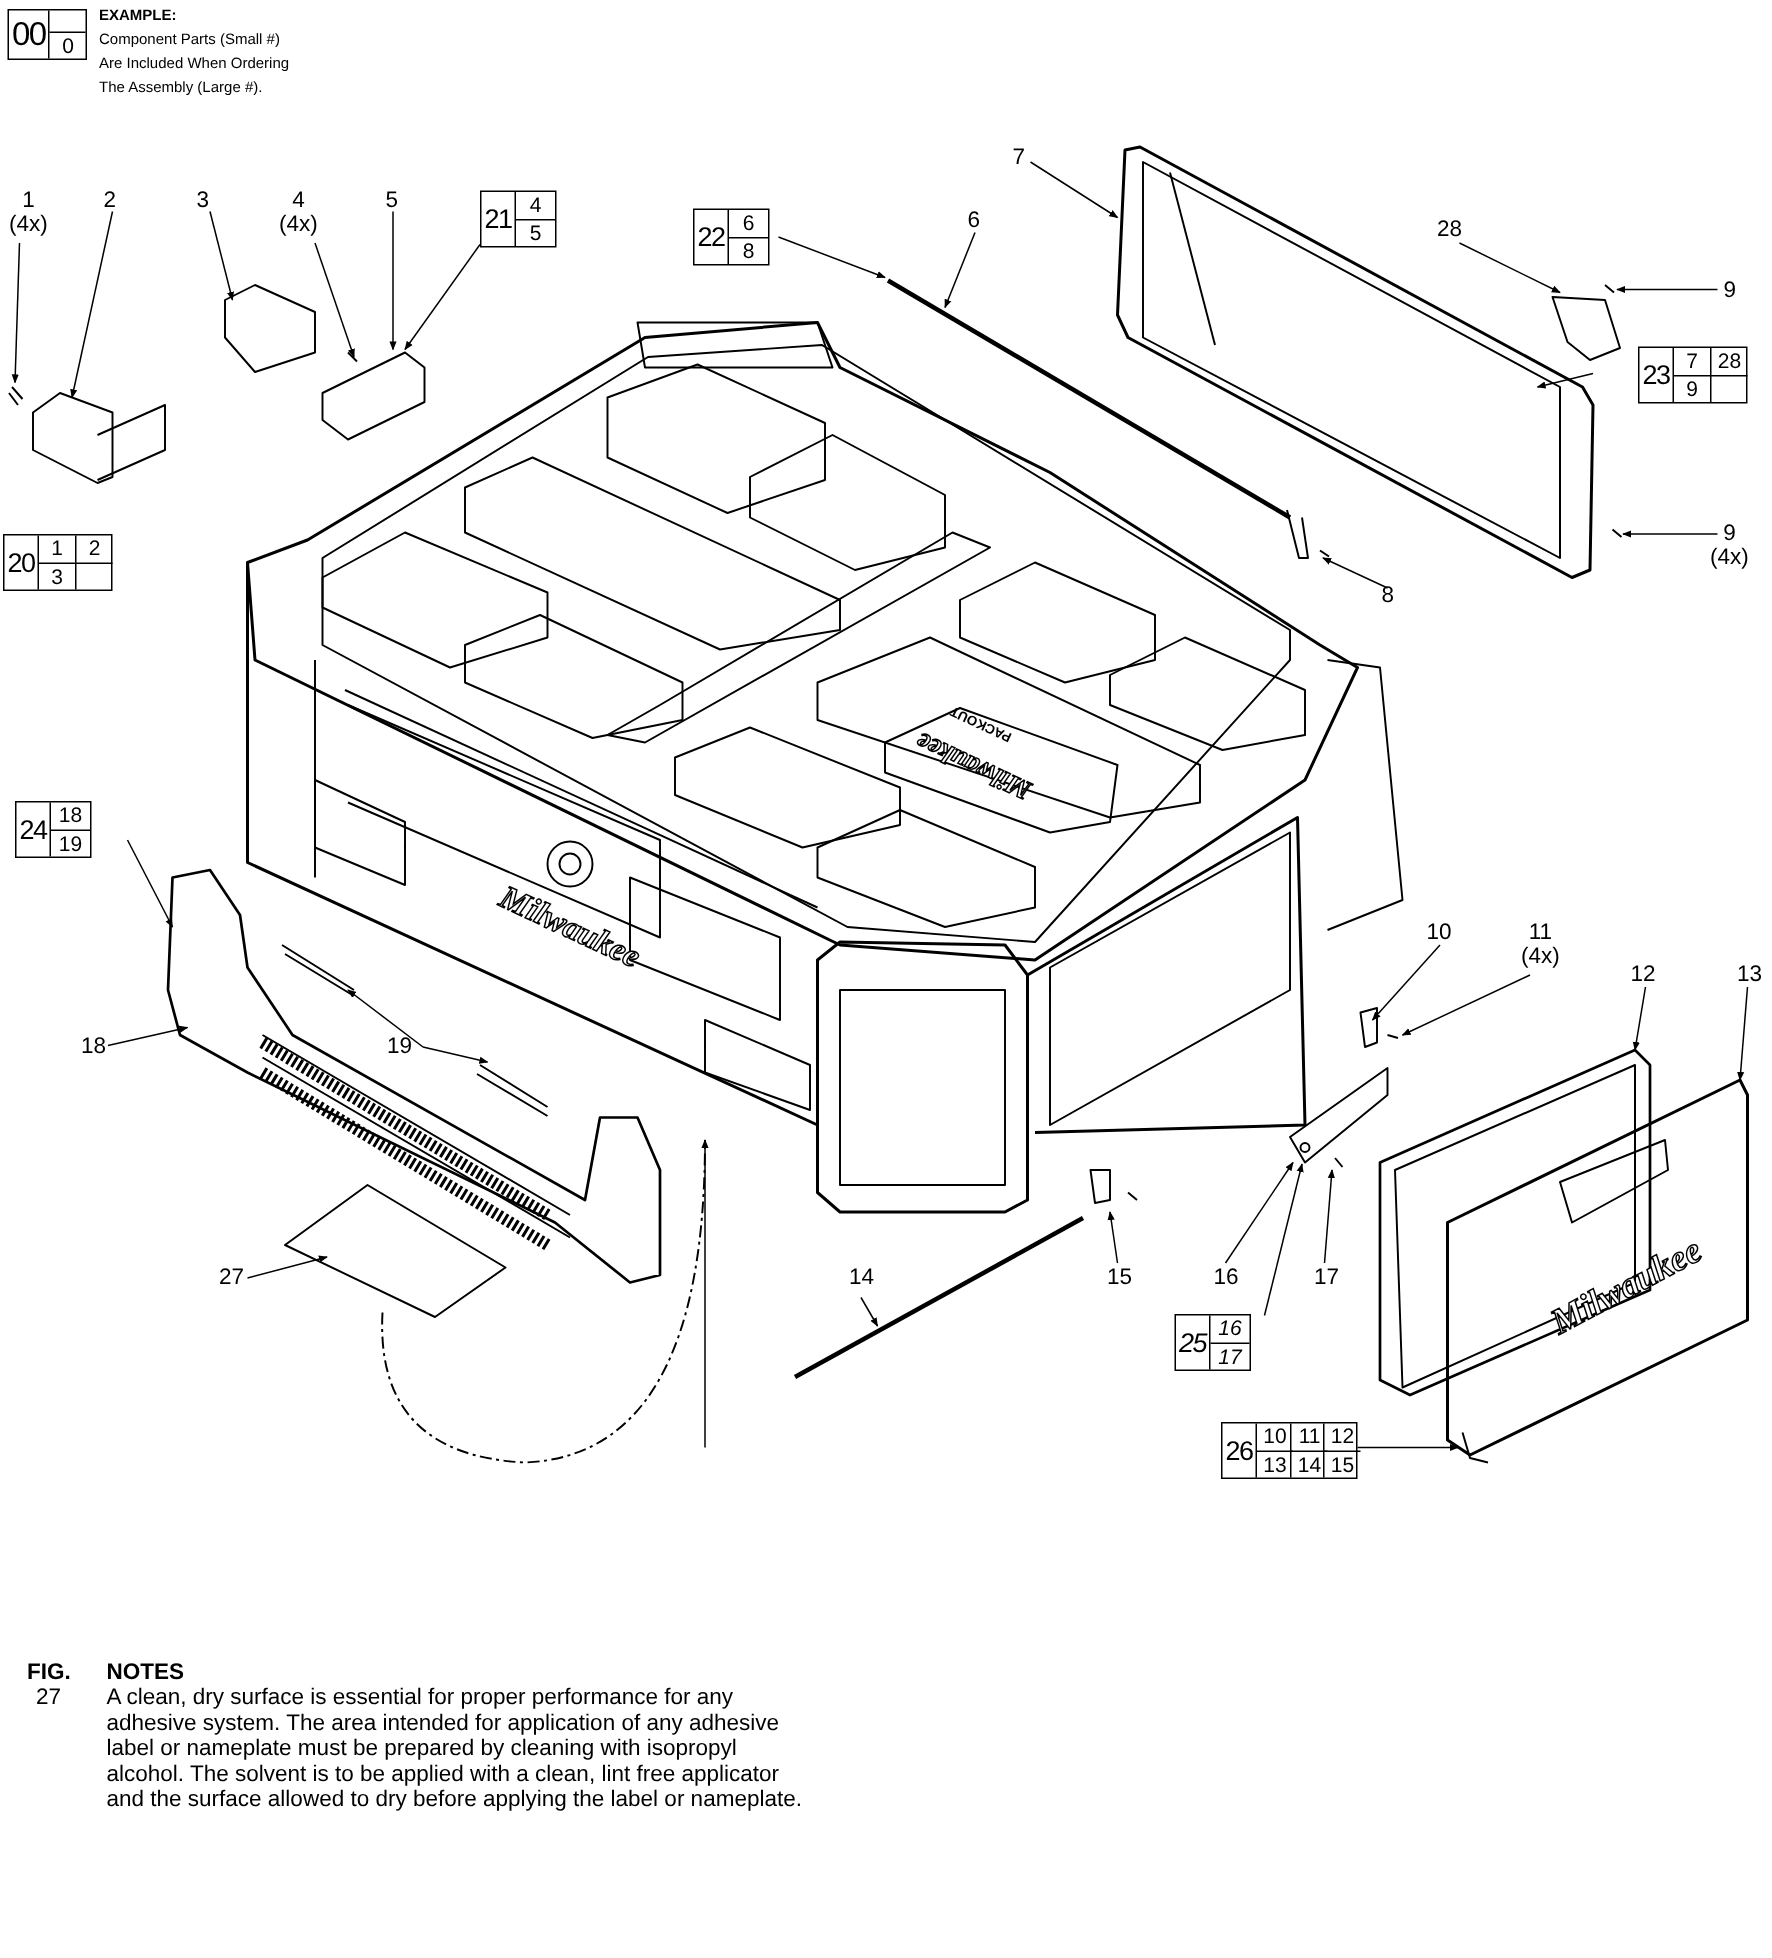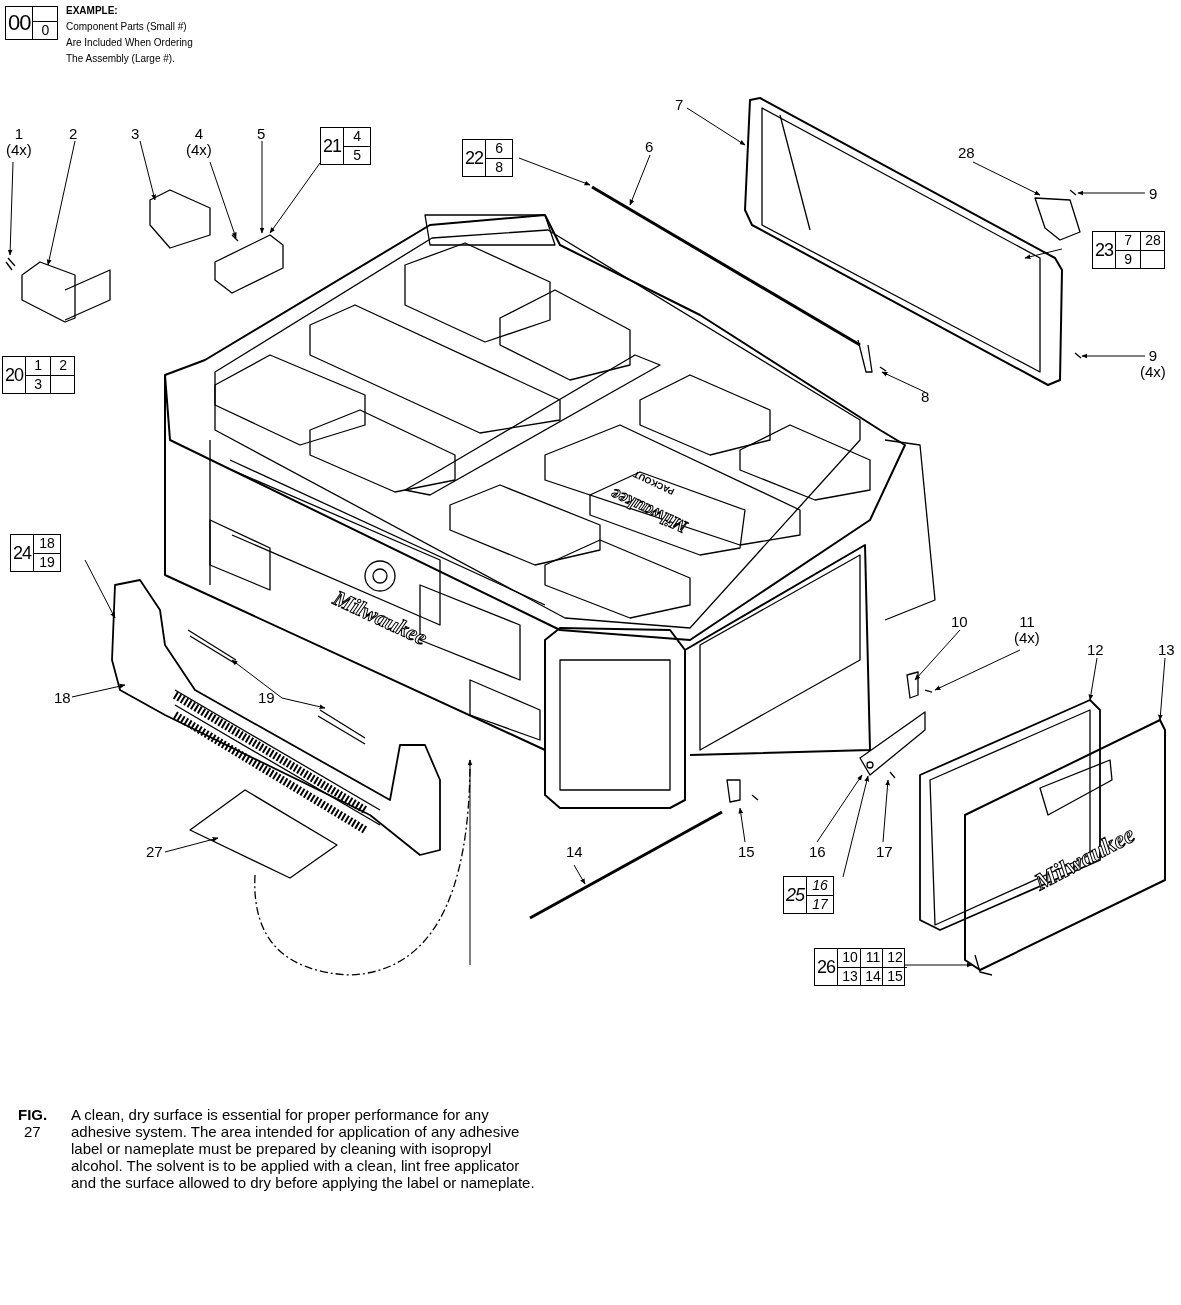--- a/index.html
+++ b/index.html
@@ -272,15 +272,16 @@
 <div class="abs" style="left:608px;top:500px;transform:rotate(205deg);font-family:'Liberation Serif',serif;font-style:italic;font-weight:bold;font-size:18px;color:#fff;-webkit-text-stroke:1px #000;">Milwaukee</div>
 <div class="abs" style="left:632px;top:478px;transform:rotate(205deg);font-size:9px;font-weight:bold;">PACKOUT</div>
 <div class="abs" style="left:1030px;top:845px;transform:rotate(-28deg);font-family:'Liberation Serif',serif;font-style:italic;font-weight:bold;font-size:24px;color:#fff;-webkit-text-stroke:1px #000;">Milwaukee</div>
 
 <div id="notes" class="abs">
   <div class="notes-fig">
     <div class="hdr">FIG.</div>
     <div style="padding-left:6px;">27</div>
   </div>
   <div class="notes-body">
+    <div class="hdr">NOTES</div>
     <div>A clean, dry surface is essential for proper performance for any adhesive system. The area intended for application of any adhesive label or nameplate must be prepared by cleaning with isopropyl alcohol. The solvent is to be applied with a clean, lint free applicator and the surface allowed to dry before applying the label or nameplate.</div>
   </div>
 </div>
 
 </body></html>

